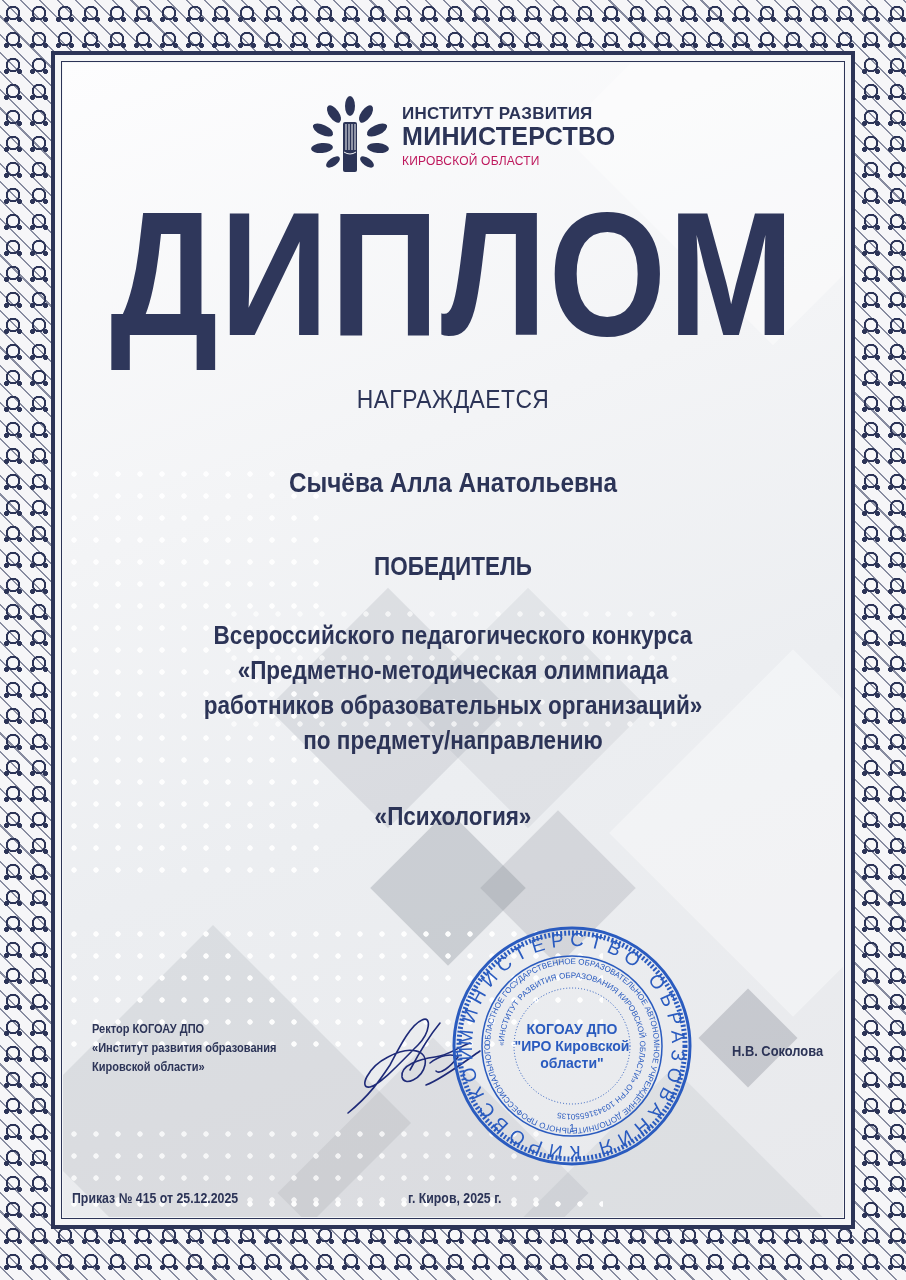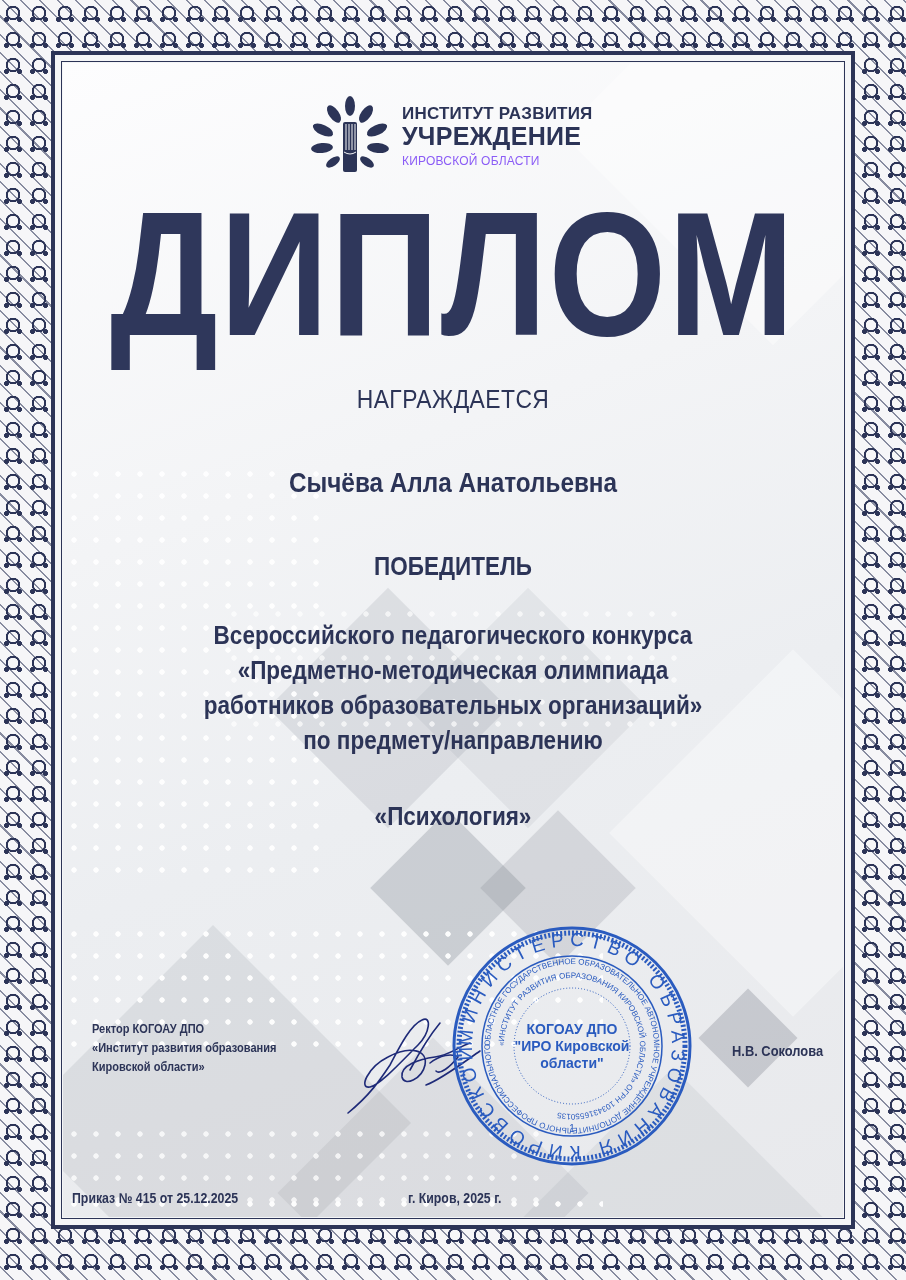--- a/index.html
+++ b/index.html
@@ -50,21 +50,21 @@
     }
     .content { position: absolute; inset: 0; padding-left: 25px; }
     .logo {
       position: absolute; left: 310px; top: 96px; width: 300px; height: 80px;
       display: flex; align-items: center;
     }
     .logo-mark { width: 80px; height: 80px; flex: none; }
     .logo-text { margin-left: 12px; line-height: 1; }
     .logo-line1 { font-weight: 700; font-size: 17px; letter-spacing: 0.2px; color: #2c3457; }
     .logo-line2 { font-weight: 700; font-size: 25px; letter-spacing: 0.3px; color: #2c3457; margin-top: 2px; }
-    .logo-line3 { font-size: 12px; color: #8b5cf6; margin-top: 6px; letter-spacing: 0.2px; }
+    .logo-line3 { font-size: 12px; color: #be185d; margin-top: 6px; letter-spacing: 0.2px; }
 
     .title {
       position: absolute; left: 0; right: 0; top: 186px; text-align: center;
       font-family: "Liberation Sans", sans-serif; font-weight: 700;
       font-size: 176px; line-height: 176px; color: #2f375b;
       transform: scaleX(0.86); letter-spacing: 2px;
     }
     .awarded {
       position: absolute; left: 0; right: 0; top: 384px; text-align: center;
       font-size: 26px; color: #2c3457; letter-spacing: 0.5px; transform: scaleX(0.88);
@@ -152,21 +152,21 @@
       <g stroke="#f4f5f7" stroke-width="1">
         <line x1="36" y1="28" x2="36" y2="54"></line>
         <line x1="39" y1="28" x2="39" y2="54"></line>
         <line x1="42" y1="28" x2="42" y2="54"></line>
         <line x1="45" y1="28" x2="45" y2="54"></line>
         <path d="M34 56 Q40 60 46 56" fill="none"></path>
       </g>
     </svg>
     <div class="logo-text">
       <div class="logo-line1">ИНСТИТУТ РАЗВИТИЯ</div>
-      <div class="logo-line2">УЧРЕЖДЕНИЕ</div>
+      <div class="logo-line2">МИНИСТЕРСТВО</div>
       <div class="logo-line3">КИРОВСКОЙ ОБЛАСТИ</div>
     </div>
   </div>
 
   <div class="title">ДИПЛОМ</div>
   <div class="awarded">НАГРАЖДАЕТСЯ</div>
   <div class="recipient">Сычёва Алла Анатольевна</div>
   <div class="status">ПОБЕДИТЕЛЬ</div>
 
   <div class="desc">

